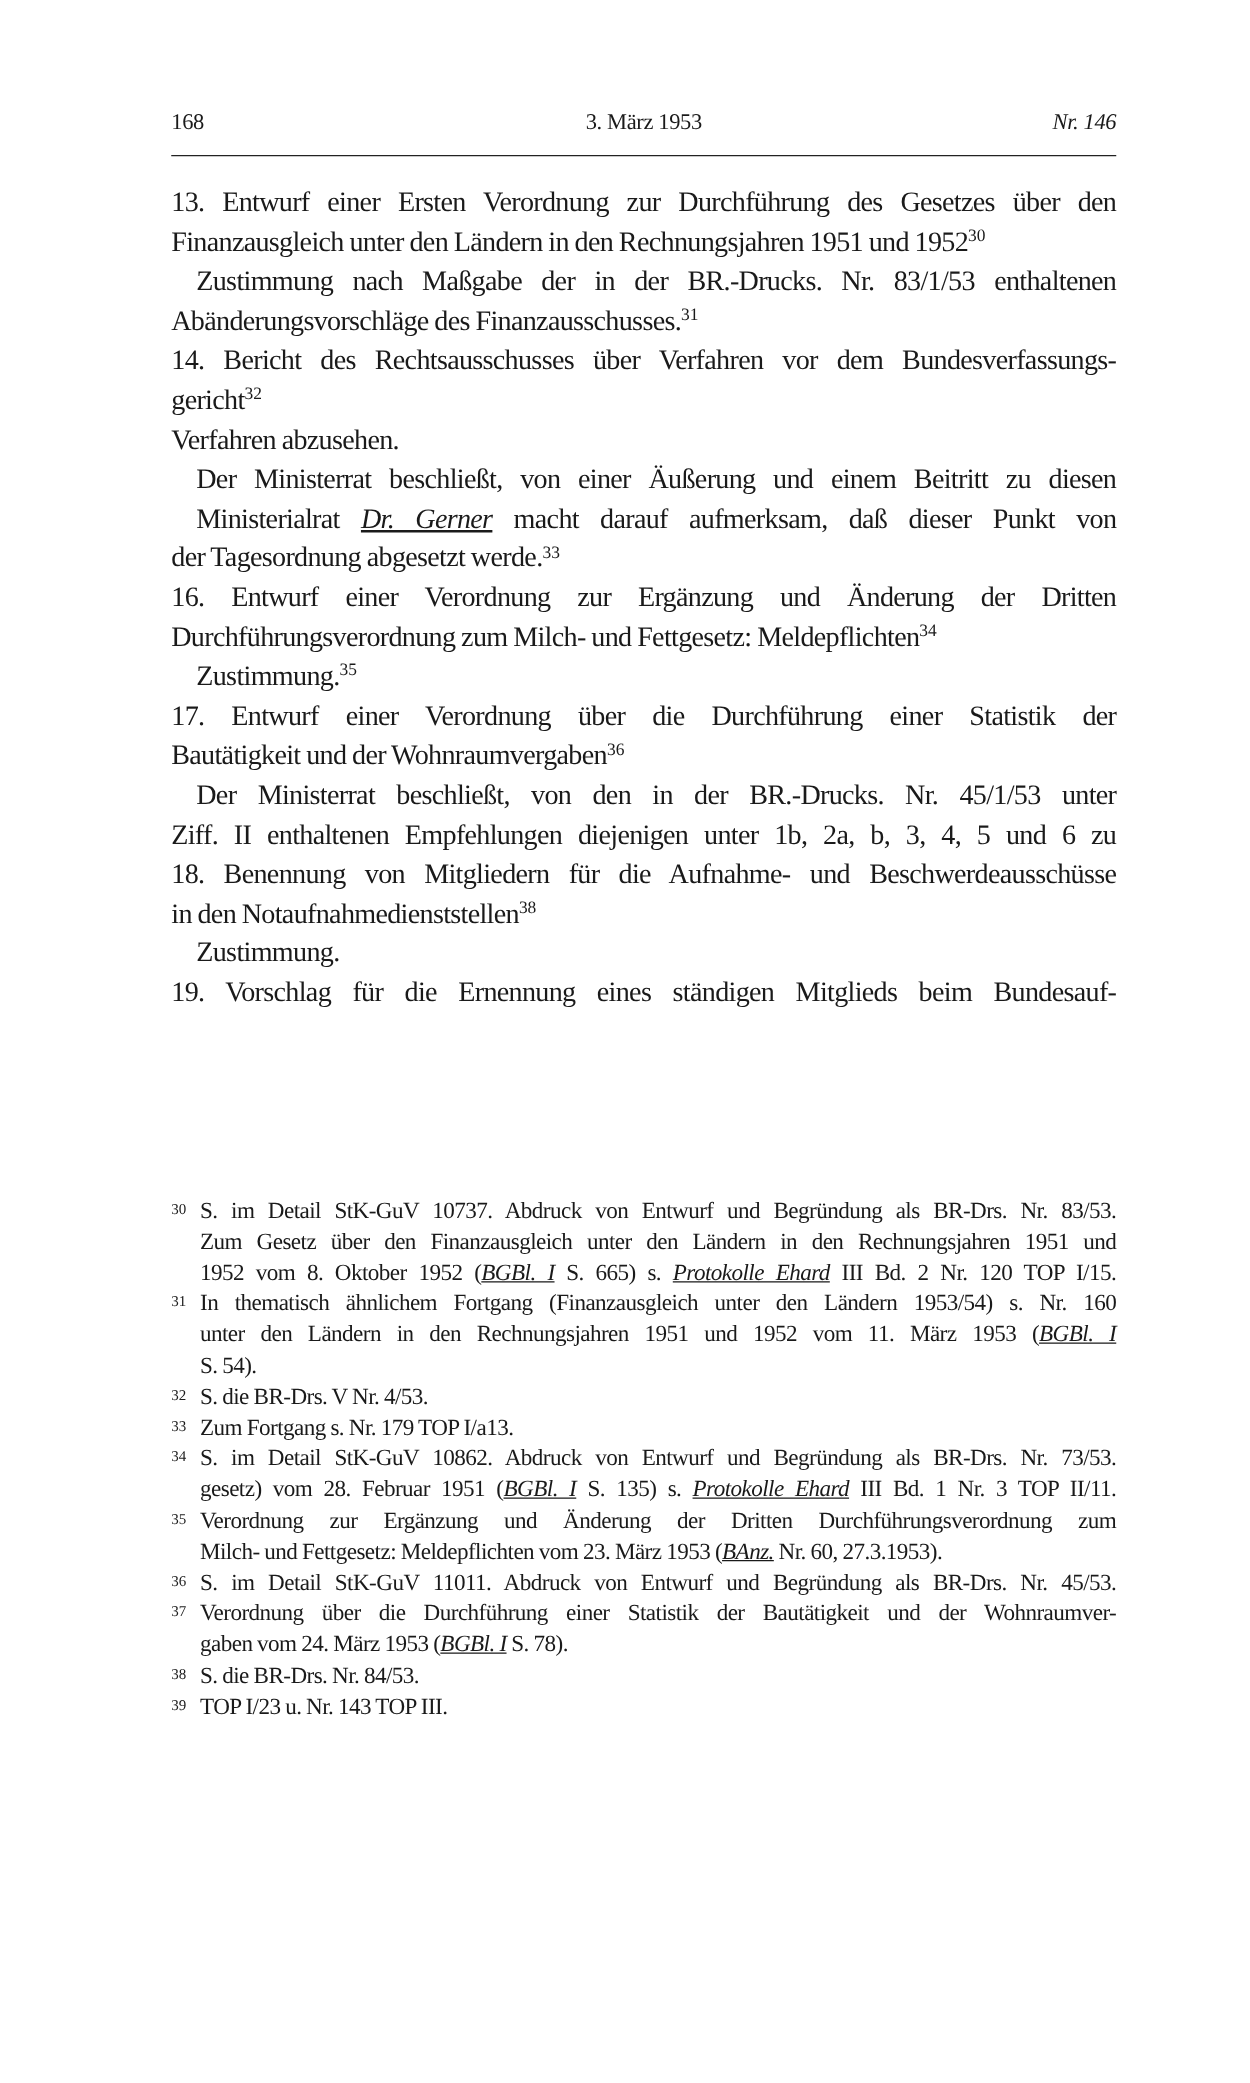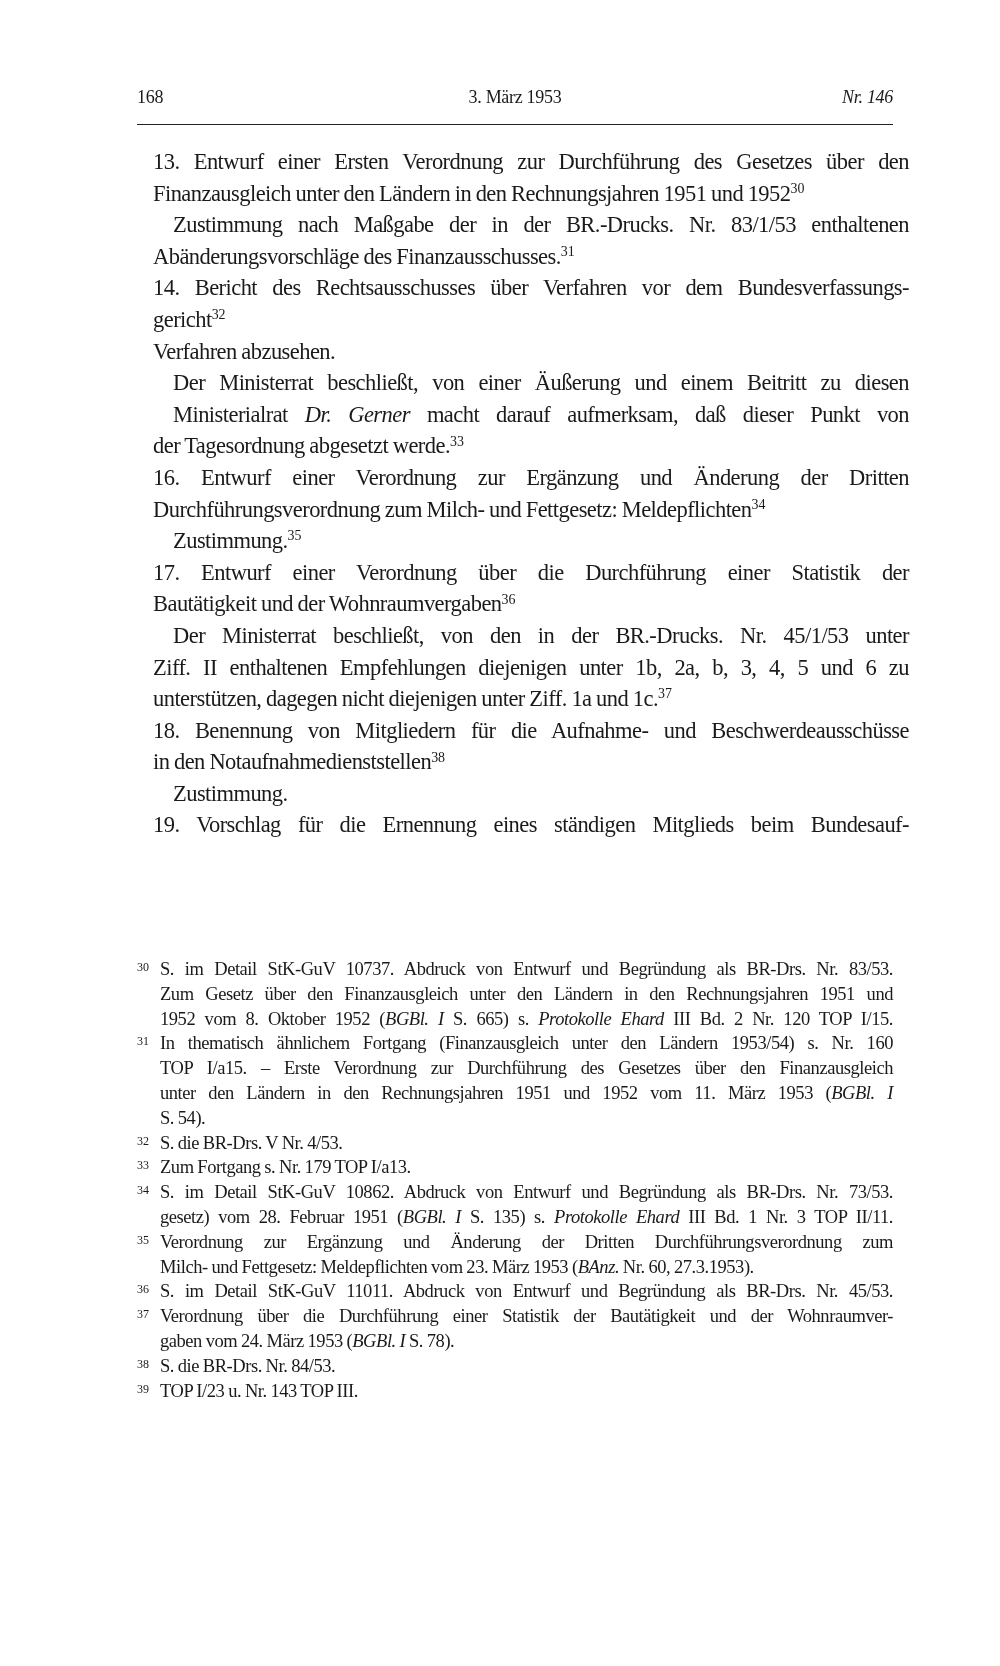--- a/index.html
+++ b/index.html
@@ -4,27 +4,27 @@
 <style>
   html, body { margin: 0; padding: 0; background: #ffffff; }
   body { width: 1000px; height: 1666px; position: relative; overflow: hidden;
          font-family: "Liberation Serif", "DejaVu Serif", serif; color: #1a1a1a; }
   .page-header { position: absolute; left: 137px; top: 80px; width: 756px; height: 44px;
                  border-bottom: 1.3px solid #222; }
   .page-header span { position: absolute; top: 2px; font-size: 18px; line-height: 30px; letter-spacing: -0.3px; }
   .hdr-left { left: 0; }
   .hdr-center { left: 0; right: 0; text-align: center; }
   .hdr-right { right: 0; font-style: italic; }
-  .body-text { position: absolute; left: 153px; top: 146px; width: 756px;
+  .body-text { position: absolute; left: 137px; top: 146px; width: 756px;
                font-size: 22.5px; line-height: 31.6px; letter-spacing: -0.55px; word-spacing: -0.5px; }
   .line { display: block; white-space: nowrap; height: 31.6px; overflow: visible; }
   .line.j { text-align: justify; text-align-last: justify; white-space: normal; }
   .line.ind { padding-left: 20px; }
   sup { font-size: 0.62em; vertical-align: 0; position: relative; top: -0.55em; line-height: 0; letter-spacing: 0; }
-  i { font-style: italic; }
+  i { font-style: italic; text-decoration: underline; }
   .footnotes { position: absolute; left: 137px; top: 957px; width: 756px;
                font-size: 18.5px; line-height: 24.8px; letter-spacing: -0.45px; word-spacing: -0.4px; }
   .fn { position: relative; padding-left: 23px; }
   .fn-num { position: absolute; left: 0; top: 0; font-size: 12px; line-height: 20px; letter-spacing: 0; }
   .fn .line { height: 24.8px; }
 </style>
 </head>
 <body>
 
 <div class="page-header">
@@ -49,40 +49,38 @@
   <span class="line"><span>der Tagesordnung abgesetzt werde.</span><sup>33</sup></span>
 
   <span class="line j"><span>16. Entwurf einer Verordnung zur Ergänzung und Änderung der Dritten</span></span>
   <span class="line"><span>Durchführungsverordnung zum Milch- und Fettgesetz: Meldepflichten</span><sup>34</sup></span>
   <span class="line ind"><span>Zustimmung.</span><sup>35</sup></span>
 
   <span class="line j"><span>17. Entwurf einer Verordnung über die Durchführung einer Statistik der</span></span>
   <span class="line"><span>Bautätigkeit und der Wohnraumvergaben</span><sup>36</sup></span>
   <span class="line j ind"><span>Der Ministerrat beschließt, von den in der BR.-Drucks. Nr. 45/1/53 unter</span></span>
   <span class="line j"><span>Ziff. II enthaltenen Empfehlungen diejenigen unter 1b, 2a, b, 3, 4, 5 und 6 zu</span></span>
-  <span class="line"><span>unterstützen, dagegen nicht diejenigen unter Ziff. 1a und 1c.</span><sup>37</sup></span>
 
   <span class="line j"><span>18. Benennung von Mitgliedern für die Aufnahme- und Beschwerdeausschüsse</span></span>
   <span class="line"><span>in den Notaufnahmedienststellen</span><sup>38</sup></span>
   <span class="line ind"><span>Zustimmung.</span></span>
 
   <span class="line j"><span>19. Vorschlag für die Ernennung eines ständigen Mitglieds beim Bundesauf-</span></span>
 </div>
 
 <div class="footnotes">
   <div class="fn">
     <span class="fn-num">30</span>
     <span class="line j"><span>S. im Detail StK-GuV 10737. Abdruck von Entwurf und Begründung als BR-Drs. Nr. 83/53.</span></span>
     <span class="line j"><span>Zum Gesetz über den Finanzausgleich unter den Ländern in den Rechnungsjahren 1951 und</span></span>
     <span class="line j"><span>1952 vom 8. Oktober 1952 (</span><i>BGBl. I</i><span> S. 665) s. </span><i>Protokolle Ehard</i><span> III Bd. 2 Nr. 120 TOP I/15.</span></span>
   </div>
   <div class="fn">
     <span class="fn-num">31</span>
     <span class="line j"><span>In thematisch ähnlichem Fortgang (Finanzausgleich unter den Ländern 1953/54) s. Nr. 160</span></span>
-    <span class="line j"><span>TOP I/a15. – Erste Verordnung zur Durchführung des Gesetzes über den Finanzausgleich</span></span>
     <span class="line j"><span>unter den Ländern in den Rechnungsjahren 1951 und 1952 vom 11. März 1953 (</span><i>BGBl. I</i></span>
     <span class="line"><span>S. 54).</span></span>
   </div>
   <div class="fn">
     <span class="fn-num">32</span>
     <span class="line"><span>S. die BR-Drs. V Nr. 4/53.</span></span>
   </div>
   <div class="fn">
     <span class="fn-num">33</span>
     <span class="line"><span>Zum Fortgang s. Nr. 179 TOP I/a13.</span></span>

